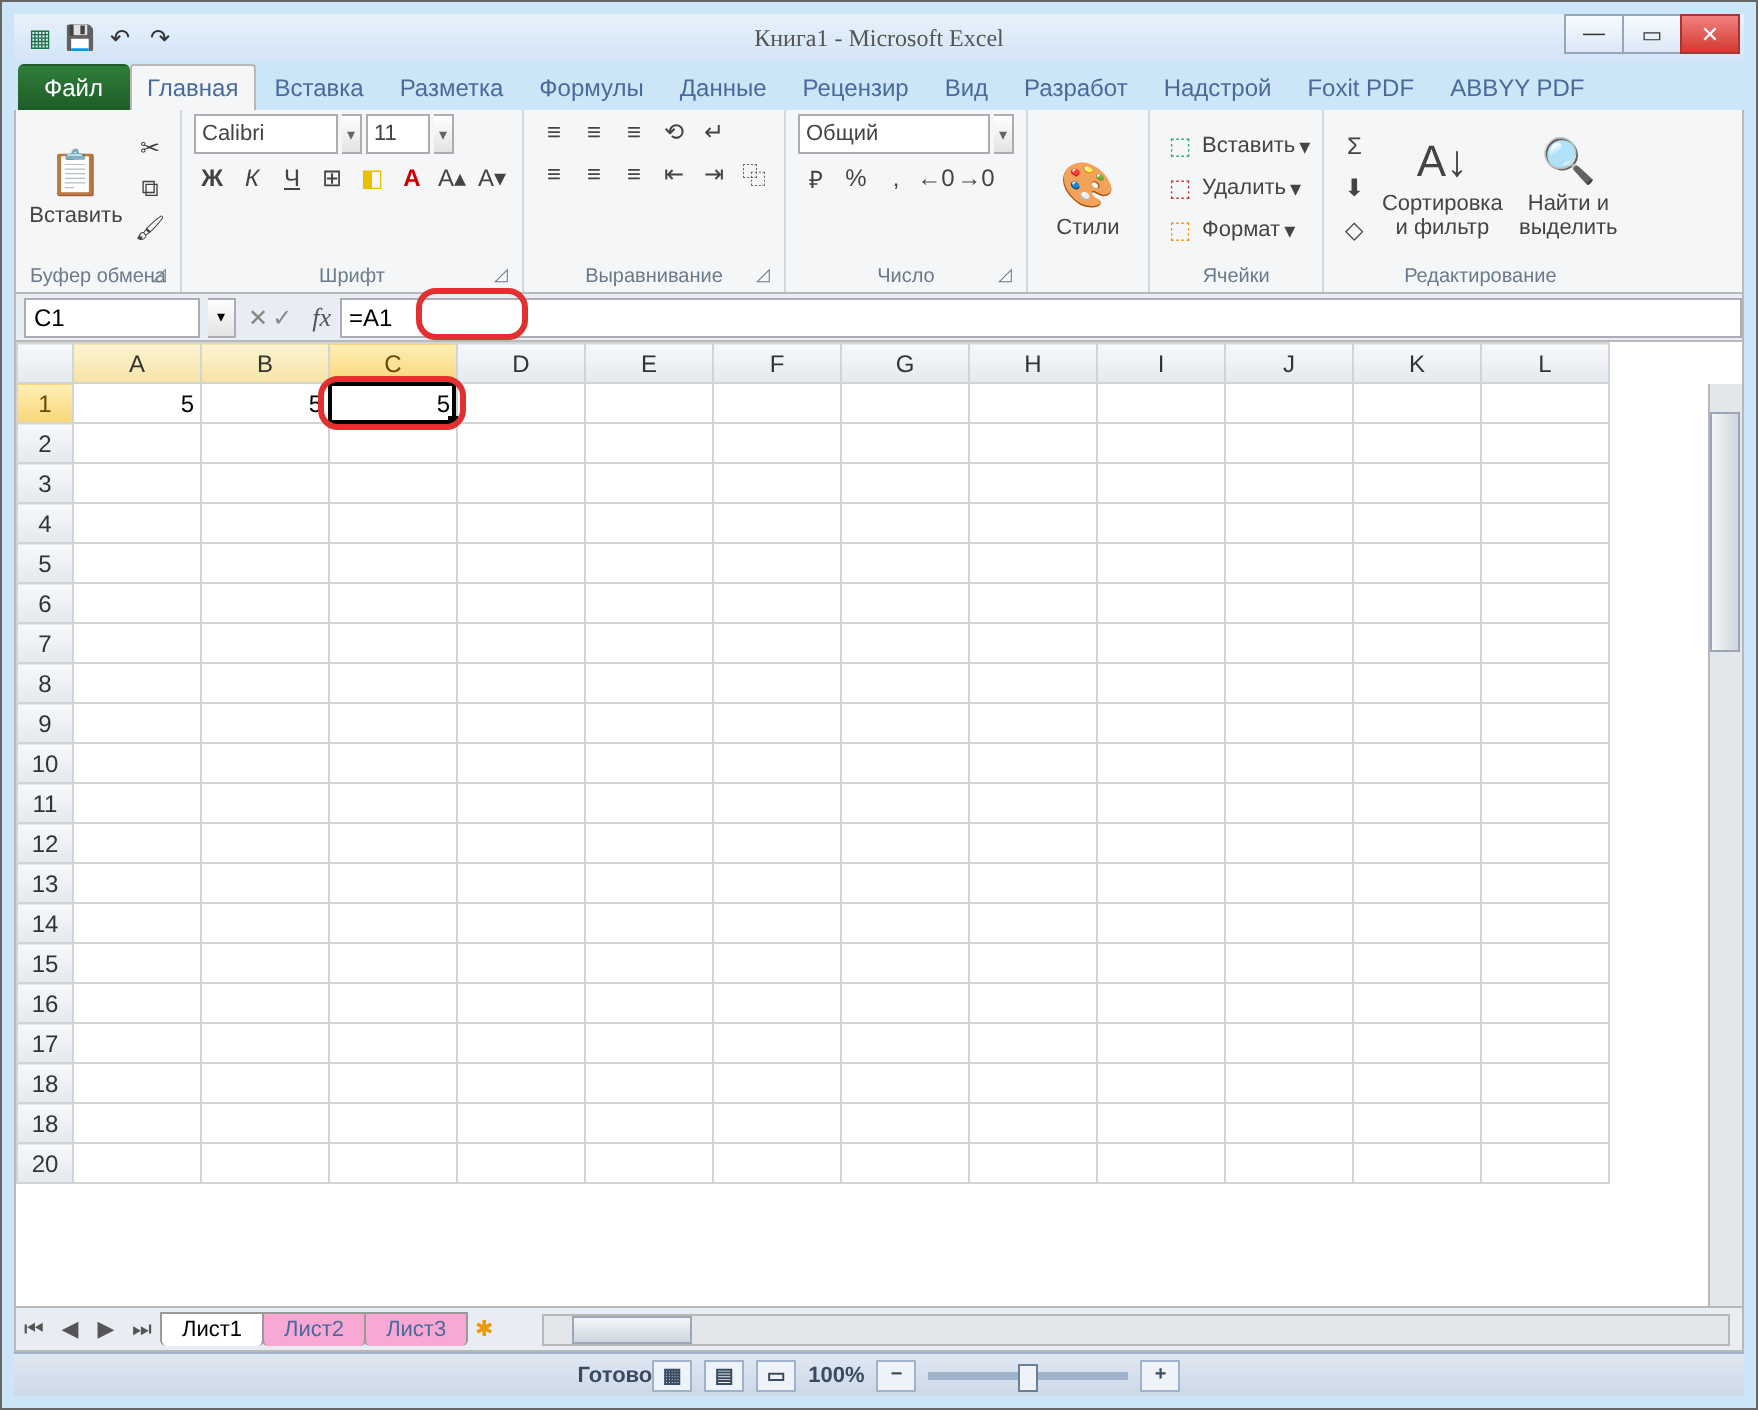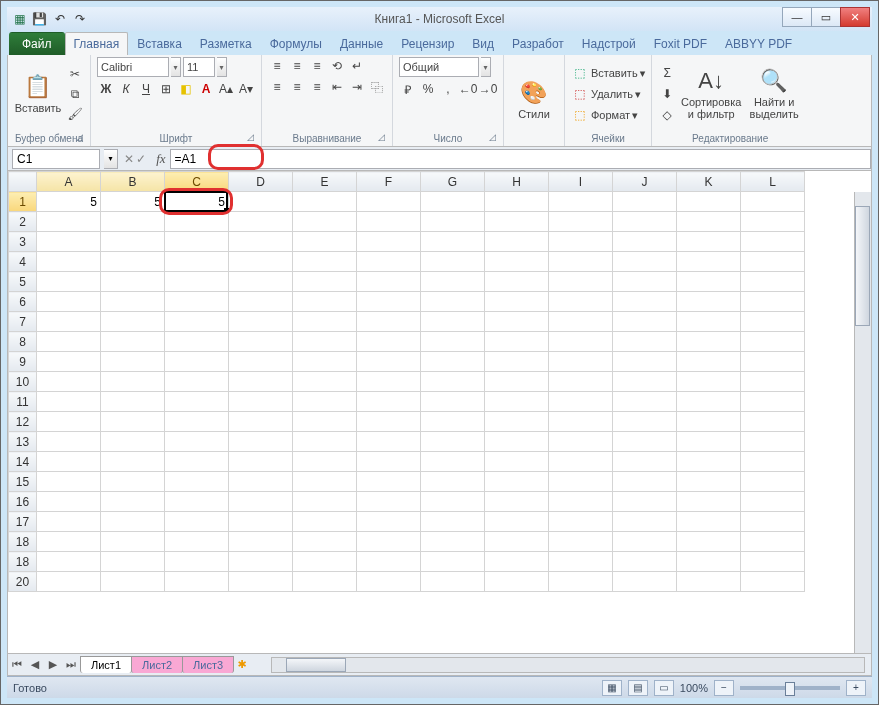--- a/index.html
+++ b/index.html
@@ -2,41 +2,41 @@
 <html><head>
 <meta charset="utf-8">
 <style>
 * { box-sizing: border-box; margin: 0; padding: 0; font-family: "Segoe UI", Tahoma, sans-serif; }
 body { background: #888; display: flex; align-items: center; justify-content: center; height: 100vh; }
 .window { width: 879px; height: 705px; background: #fff; border: 1px solid #666; box-shadow: 0 0 10px rgba(0,0,0,.4); display: flex; flex-direction: column; position: relative; }
 .win-outer { background: #cde6f7; padding: 6px; display: flex; flex-direction: column; height: 100%; }
 .titlebar { height: 24px; background: linear-gradient(#e8f1fb,#d2e4f6); display: flex; align-items: center; font-size: 12px; color: #333; position: relative; padding: 0 4px; }
 .qat { display: flex; gap: 2px; align-items: center; }
 .qat-icon { width: 18px; height: 18px; display: flex; align-items: center; justify-content: center; font-size: 12px; }
-.title-text { position: absolute; left: 50%; transform: translateX(-50%); color: #555; }
+.title-text { position: absolute; left: 50%; transform: translateX(-50%); color: #555; font-family: Liberation Serif, serif; }
 .win-controls { position: absolute; right: 2px; top: 0; display: flex; }
 .win-btn { width: 30px; height: 20px; border: 1px solid #95a7bb; background: linear-gradient(#f7fbff,#dce8f6); display: flex; align-items: center; justify-content: center; font-size: 11px; margin-left: -1px; cursor: pointer; }
 .win-btn.close { background: linear-gradient(#f08080,#d43a2f); color: #fff; border-color: #a33; }
 .tabs { display: flex; align-items: flex-end; height: 24px; padding-left: 2px; gap: 0; font-size: 12px; background: transparent; }
 .tab { padding: 4px 8px; color: #4a6a9c; cursor: pointer; border: 1px solid transparent; border-bottom: none; }
 .tab.file { background: linear-gradient(#2f7d3a,#1f5c28); color: #fff; border-radius: 3px 3px 0 0; padding: 4px 12px; }
 .tab.active { background: #f5f6f7; border-color: #b8b8b8; border-radius: 2px 2px 0 0; color: #4a6a9c; }
 .ribbon { background: #f5f6f7; border: 1px solid #b8b8b8; border-top: none; height: 92px; display: flex; font-size: 11px; color: #444; }
 .group { border-right: 1px solid #d4d8de; padding: 2px 6px; display: flex; flex-direction: column; justify-content: space-between; position: relative; }
 .group-label { text-align: center; font-size: 10px; color: #6a7a8c; padding-top: 2px; }
 .group-body { flex: 1; display: flex; align-items: center; gap: 4px; }
 .big-btn { display: flex; flex-direction: column; align-items: center; justify-content: center; width: 48px; font-size: 11px; gap: 2px; cursor: pointer; }
 .big-btn .ico { font-size: 22px; }
 .small-col { display: flex; flex-direction: column; gap: 2px; }
 .small-row { display: flex; gap: 2px; align-items: center; }
 .mini { width: 18px; height: 18px; display: flex; align-items: center; justify-content: center; border: 1px solid transparent; cursor: pointer; font-size: 12px; }
 .font-name { width: 72px; height: 20px; font-size: 11px; border: 1px solid #abadb3; background: #fff; padding: 0 3px; display: flex; align-items: center; }
 .font-size { width: 32px; height: 20px; font-size: 11px; border: 1px solid #abadb3; background: #fff; padding: 0 3px; display: flex; align-items: center; }
 .dd { width: 10px; text-align: center; font-size: 8px; color: #666; border: 1px solid #abadb3; border-left: none; height: 20px; line-height: 20px; background: linear-gradient(#fff,#e3e3e3); }
-.num-fmt { width: 80px; height: 20px; font-size: 11px; border: 1px solid #abadb3; background: #fff; padding: 0 3px; display: flex; align-items: center; }
+.num-fmt { width: 96px; height: 20px; font-size: 11px; border: 1px solid #abadb3; background: #fff; padding: 0 3px; display: flex; align-items: center; }
 .dlg-launch { position: absolute; right: 2px; bottom: 2px; width: 12px; height: 12px; font-size: 9px; color: #6a7a8c; cursor: pointer; }
 .fbar { height: 24px; background: #e8edf3; border: 1px solid #b8b8b8; border-top: none; display: flex; align-items: center; font-size: 12px; }
 .namebox { width: 88px; height: 20px; border: 1px solid #abadb3; background: #fff; margin: 0 4px; display: flex; align-items: center; padding: 0 4px; }
 .nb-dd { width: 14px; height: 20px; border: 1px solid #abadb3; border-left: none; background: linear-gradient(#fff,#e3e3e3); font-size: 8px; display: flex; align-items: center; justify-content: center; }
 .fx-btns { display: flex; gap: 2px; margin: 0 6px; color: #888; }
 .fx { font-style: italic; font-family: "Times New Roman", serif; font-size: 13px; margin: 0 4px; color: #555; cursor: pointer; }
 .formula-input { flex: 1; height: 20px; border: 1px solid #abadb3; background: #fff; padding: 0 4px; font-size: 12px; display: flex; align-items: center; position: relative; }
 .highlight-formula { position: absolute; left: 200px; top: -3px; width: 56px; height: 26px; border: 3px solid #e03030; border-radius: 10px; pointer-events: none; }
 .grid-area { flex: 1; background: #fff; border: 1px solid #b8b8b8; border-top: none; position: relative; overflow: hidden; display: flex; flex-direction: column; }
 .grid-scroll { flex: 1; overflow: hidden; position: relative; }
@@ -53,21 +53,21 @@
 .cell-sel::after { content: ""; position: absolute; right: -3px; bottom: -3px; width: 5px; height: 5px; background: #000; }
 .highlight-cell { position: absolute; border: 3px solid #e03030; border-radius: 10px; pointer-events: none; }
 .sheet-tabs { height: 22px; background: #e8edf3; border-top: 1px solid #b8b8b8; display: flex; align-items: center; font-size: 11px; }
 .nav-btn { width: 18px; height: 18px; display: flex; align-items: center; justify-content: center; color: #555; cursor: pointer; }
 .stab { padding: 2px 10px; background: #fff; border: 1px solid #999; border-bottom: none; border-radius: 0 0 3px 3px; margin-right: -1px; cursor: pointer; }
 .stab.inactive { background: #f9a8d4; color: #4a6a9c; }
 .hscroll { flex: 1; margin: 0 6px 0 20px; height: 16px; background: #e3e7ec; border: 1px solid #b8b8b8; position: relative; }
 .hscroll .thumb { position: absolute; left: 14px; top: 0; width: 60px; height: 14px; background: linear-gradient(#f4f6f9,#cfd6df); border: 1px solid #9ba7b7; }
 .vscroll { position: absolute; right: 0; top: 21px; bottom: 0; width: 17px; background: #e3e7ec; border-left: 1px solid #b8b8b8; }
 .vscroll .thumb { position: absolute; top: 14px; left: 0; width: 15px; height: 120px; background: linear-gradient(90deg,#f4f6f9,#cfd6df); border: 1px solid #9ba7b7; }
-.status { height: 22px; background: linear-gradient(#dfe7f1,#cdd9e8); border-top: 1px solid #9fb2c9; display: flex; align-items: center; font-size: 11px; color: #3a4a5f; padding: 0 6px; justify-content: space-between; }
+.status { height: 22px; background: linear-gradient(#dfe7f1,#cdd9e8); border-top: 1px solid #9fb2c9; display: flex; align-items: center; font-size: 11px; color: #3a4a5f; padding: 0 6px; justify-content: center; font-weight: bold; }
 .status-right { display: flex; align-items: center; gap: 6px; }
 .view-btn { width: 20px; height: 16px; border: 1px solid #9fb2c9; background: #eef3f9; cursor: pointer; display: flex; align-items: center; justify-content: center; font-size: 10px; }
 .zoom-slider { width: 100px; height: 4px; background: #9fb2c9; position: relative; }
 .zoom-slider::before { content: ""; position: absolute; left: 50%; top: -4px; width: 8px; height: 12px; background: #eef3f9; border: 1px solid #6a7f99; transform: translateX(-50%); }
 </style>
 </head>
 <body>
 
 <div class="window">
 <div class="win-outer">

